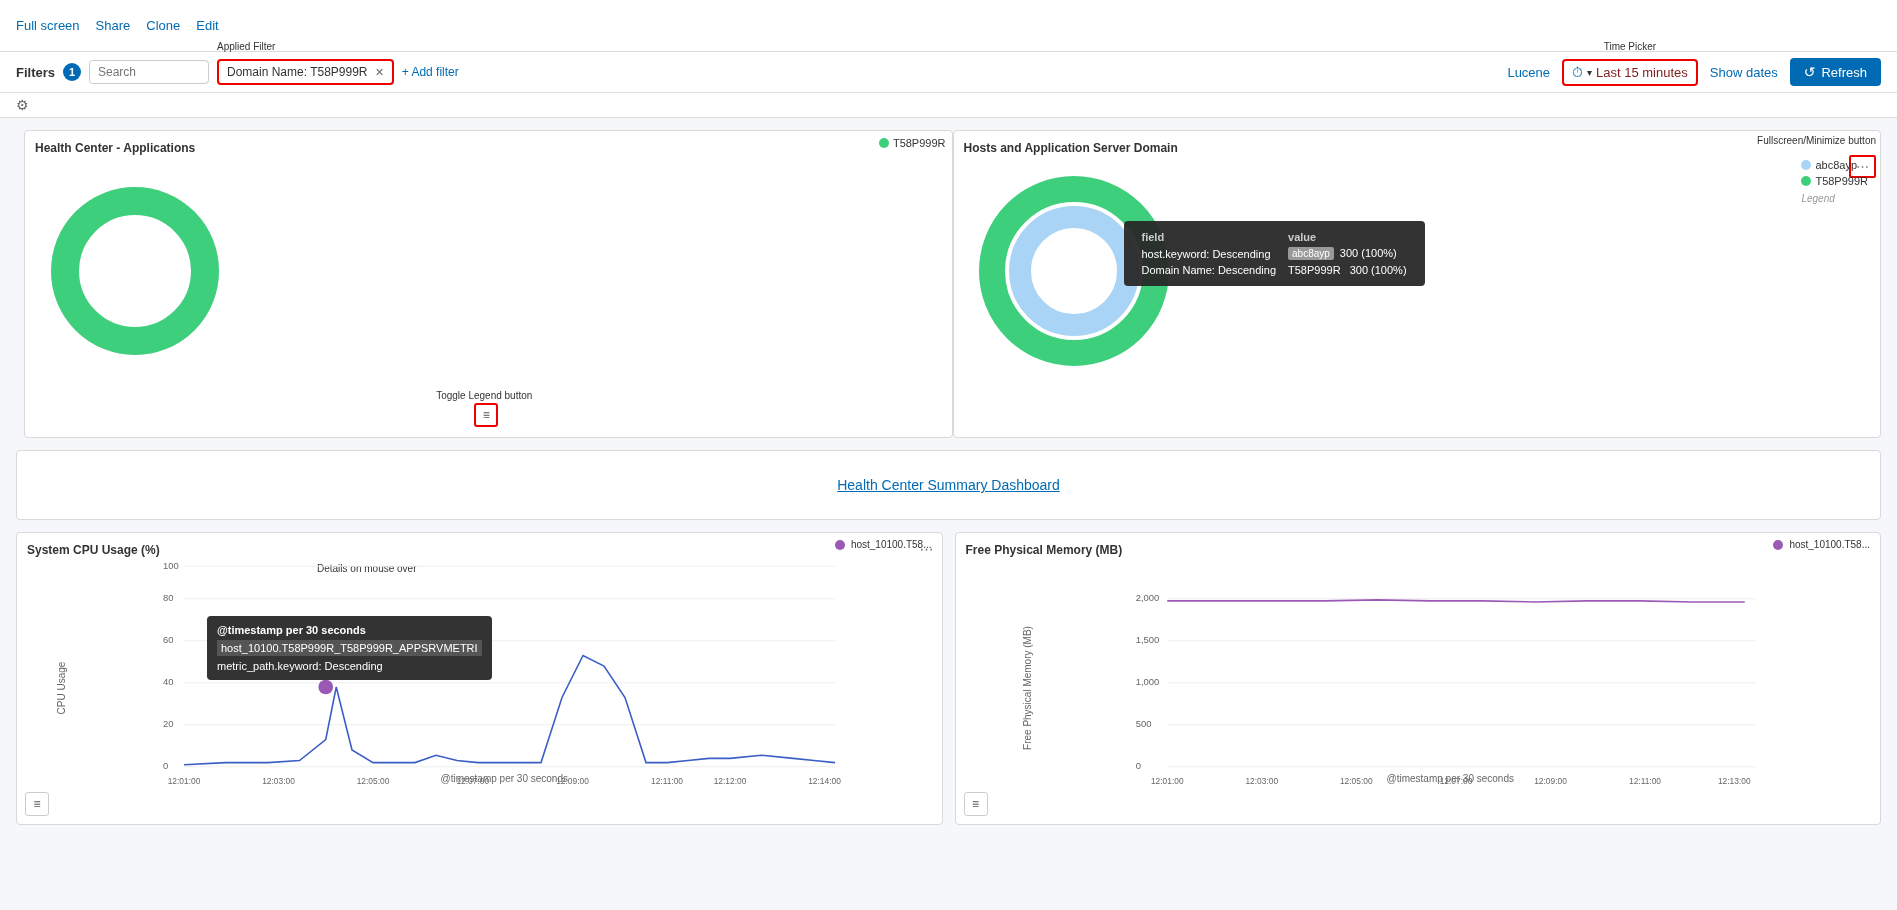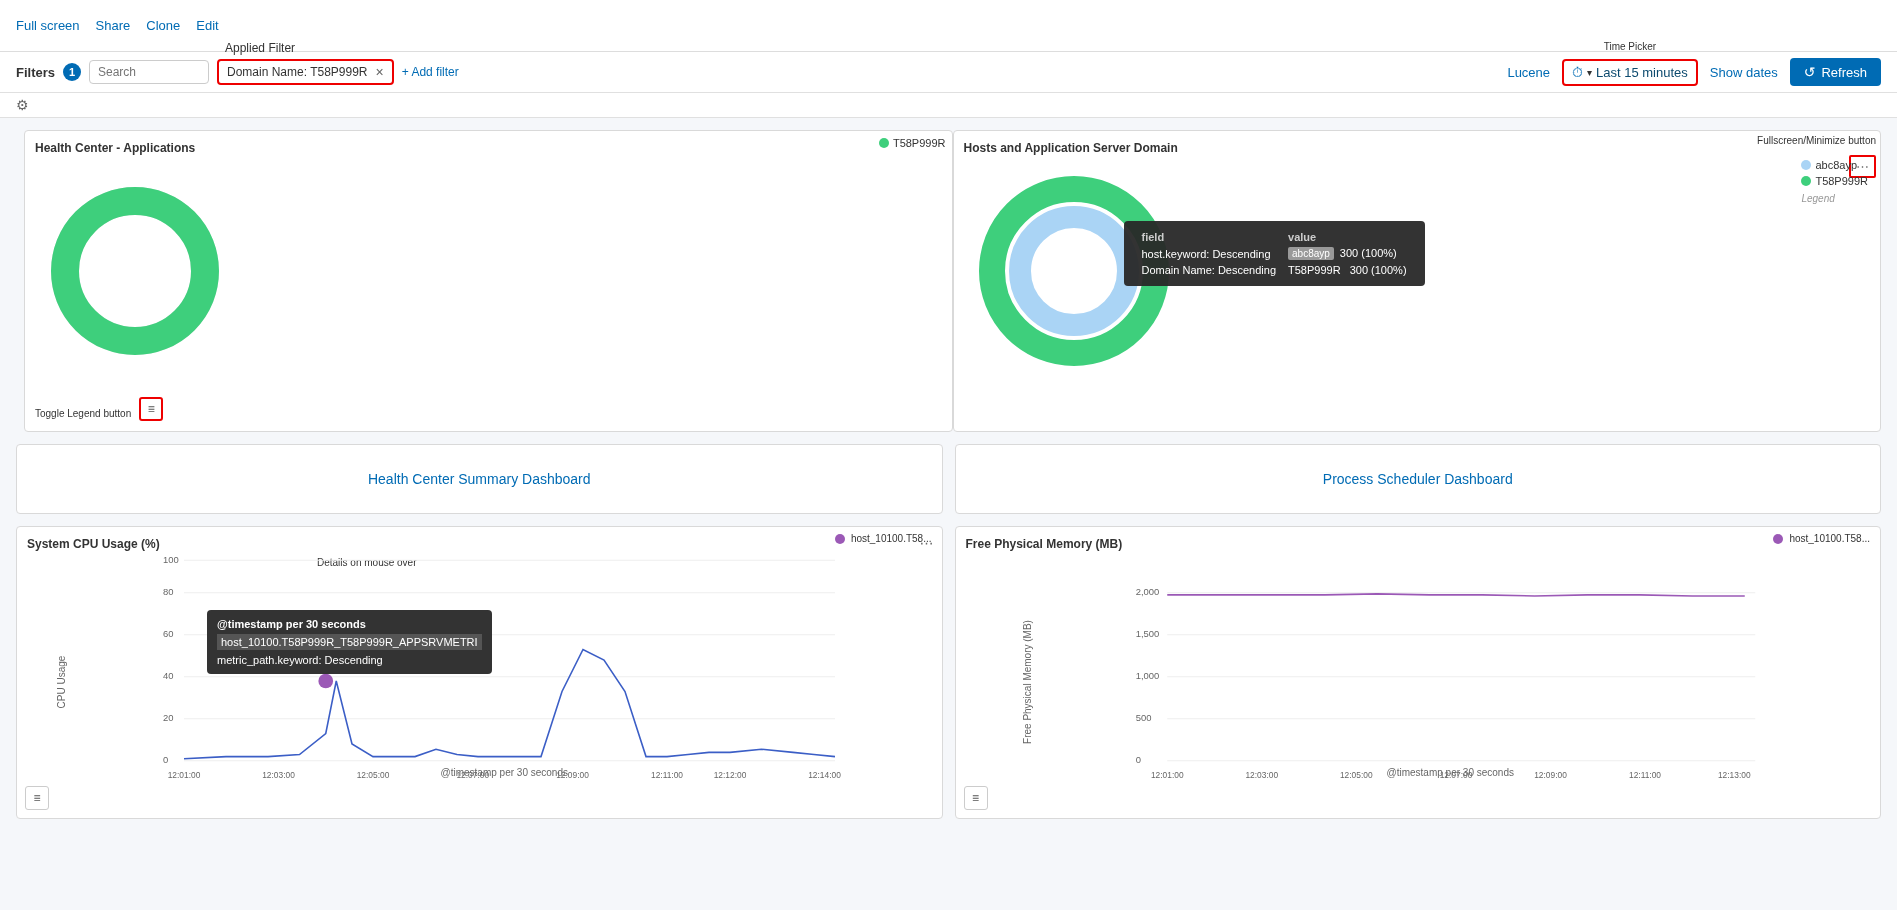--- a/index.html
+++ b/index.html
@@ -38,21 +38,21 @@
       margin-left: auto; display: flex; align-items: center; gap: 12px;
     }
     .lucene-btn { color: #006bb4; font-size: 13px; cursor: pointer; }
     .time-picker-group {
       display: flex; align-items: center; gap: 4px;
       border: 2px solid #e00; border-radius: 4px; padding: 3px 8px;
       background: #fff;
     }
     .time-picker-group .clock-icon { color: #006bb4; font-size: 14px; }
     .time-picker-group .chevron { font-size: 10px; color: #333; }
-    .time-picker-label { font-size: 13px; color: #0c4a6e; }
+    .time-picker-label { font-size: 13px; color: #7f1d1d; }
     .show-dates-btn {
       color: #006bb4; font-size: 13px; cursor: pointer; border: none; background: none;
     }
     .refresh-btn {
       background: #006bb4; color: #fff; border: none; border-radius: 4px;
       padding: 6px 14px; font-size: 13px; cursor: pointer;
       display: flex; align-items: center; gap: 6px;
     }
     .refresh-btn .refresh-icon { font-size: 14px; }
 
@@ -121,21 +121,21 @@
     
     .links-row {
       display: flex; gap: 12px; margin-bottom: 12px;
     }
     .link-panel {
       flex: 1; background: #fff; border: 1px solid #d9d9d9; border-radius: 4px;
       padding: 16px; display: flex; align-items: center; justify-content: center;
       min-height: 70px;
     }
     .link-panel a {
-      color: #006bb4; font-size: 14px;
+      color: #006bb4; text-decoration: underline; font-size: 14px;
     }
 
     
     .charts-row {
       display: flex; gap: 12px;
     }
     .chart-panel {
       flex: 1; background: #fff; border: 1px solid #d9d9d9; border-radius: 4px;
       padding: 10px; position: relative; min-height: 260px;
     }
@@ -194,21 +194,21 @@
   <a>Clone</a>
   <a>Edit</a>
 </div>
 
 <div class="filter-bar">
   <span class="filter-label">Filters</span>
   <span class="filter-badge">1</span>
   <input class="filter-search" type="text" value="" placeholder="Search" style="">
 
   <div style="position:relative; display:inline-flex; flex-direction:column; align-items:flex-start;">
-    <span style="font-size:12px; color:#333; position:absolute; top:-18px; left:8px; white-space:nowrap;">Applied Filter</span>
+    <span style="font-size:10px; color:#333; position:absolute; top:-18px; left:0; white-space:nowrap;">Applied Filter</span>
     <div class="applied-filter-tag">
       <span>Domain Name: T58P999R</span>
       <span class="close-x">×</span>
     </div>
   </div>
   <span class="add-filter">+ Add filter</span>
 
   <div class="right-controls">
     <span class="lucene-btn">Lucene</span>
 
@@ -244,21 +244,21 @@
         <span>T58P999R</span>
       </div>
       <div class="donut-area">
 
         <svg width="200" height="200" viewBox="0 0 200 200">
           <circle cx="100" cy="100" r="70" fill="none" stroke="#e8e8e8" stroke-width="28"></circle>
           <circle cx="100" cy="100" r="70" fill="none" stroke="#3ecf7c" stroke-width="28" stroke-dasharray="440" stroke-dashoffset="0" stroke-linecap="butt" transform="rotate(-90 100 100)"></circle>
         </svg>
       </div>
 
-      <div style="position:relative; display:flex; flex-direction:row; align-items:flex-end; margin-top:16px;">
+      <div style="position:relative; display:flex; flex-direction:column; align-items:center; margin-top:9px;">
         <span style="font-size:10px; color:#333; margin-right:8px; margin-bottom:2px;">Toggle Legend button</span>
         <button class="toggle-legend-btn" style="position:static; border:2px solid #e00; margin-right:4px;">≡</button>
       </div>
     </div>
 
     <div class="panel panel-right" style="position:relative;">
       <div class="panel-title">Hosts and Application Server Domain</div>
 
       <div style="position:absolute; top:4px; right:4px; display:flex; flex-direction:column; align-items:flex-end;">
         <span style="font-size:10px; color:#333; white-space:nowrap; margin-bottom:9px;">Fullscreen/Minimize button</span>
@@ -311,23 +311,20 @@
             </table>
         </div>
       </div>
     </div>
   </div>
 
   <div class="links-row">
     <div class="link-panel">
       <a>Health Center Summary Dashboard</a>
     </div>
-    <div class="link-panel">
-      <a>Process Scheduler Dashboard</a>
-    </div>
   </div>
 
   <div class="charts-row">
 
     <div class="chart-panel">
       <div class="chart-panel-title">System CPU Usage (%)</div>
       <div class="options-menu">⋯</div>
 
       <div class="legend-container">
         <span style="width:10px; height:10px; border-radius:50%; background:#9B59B6; display:inline-block;"></span>

